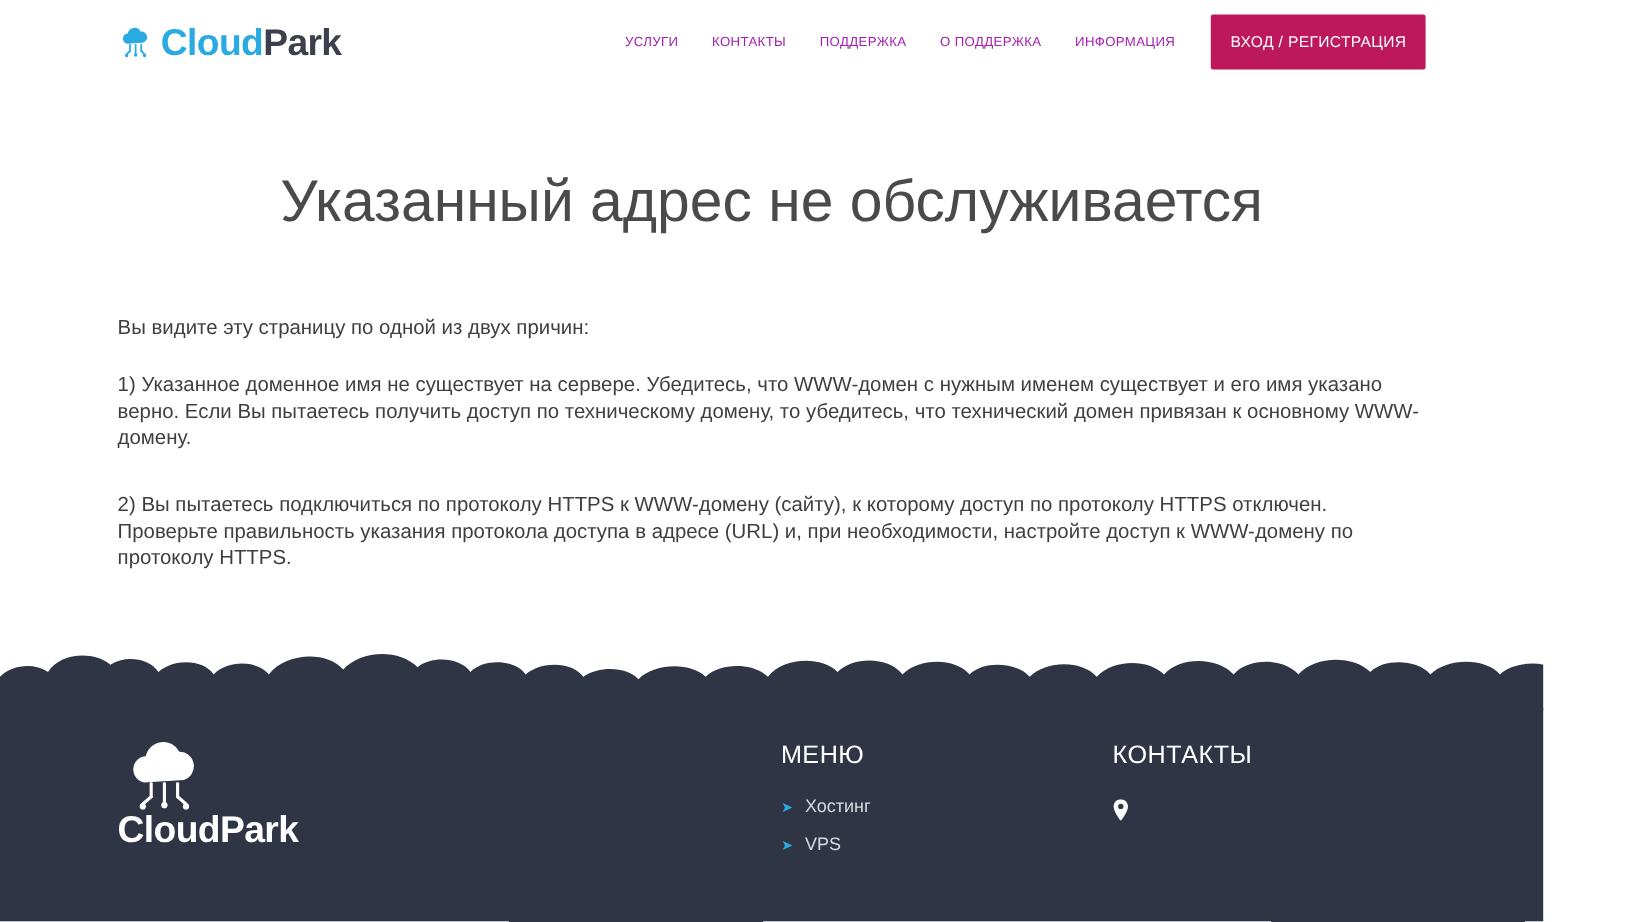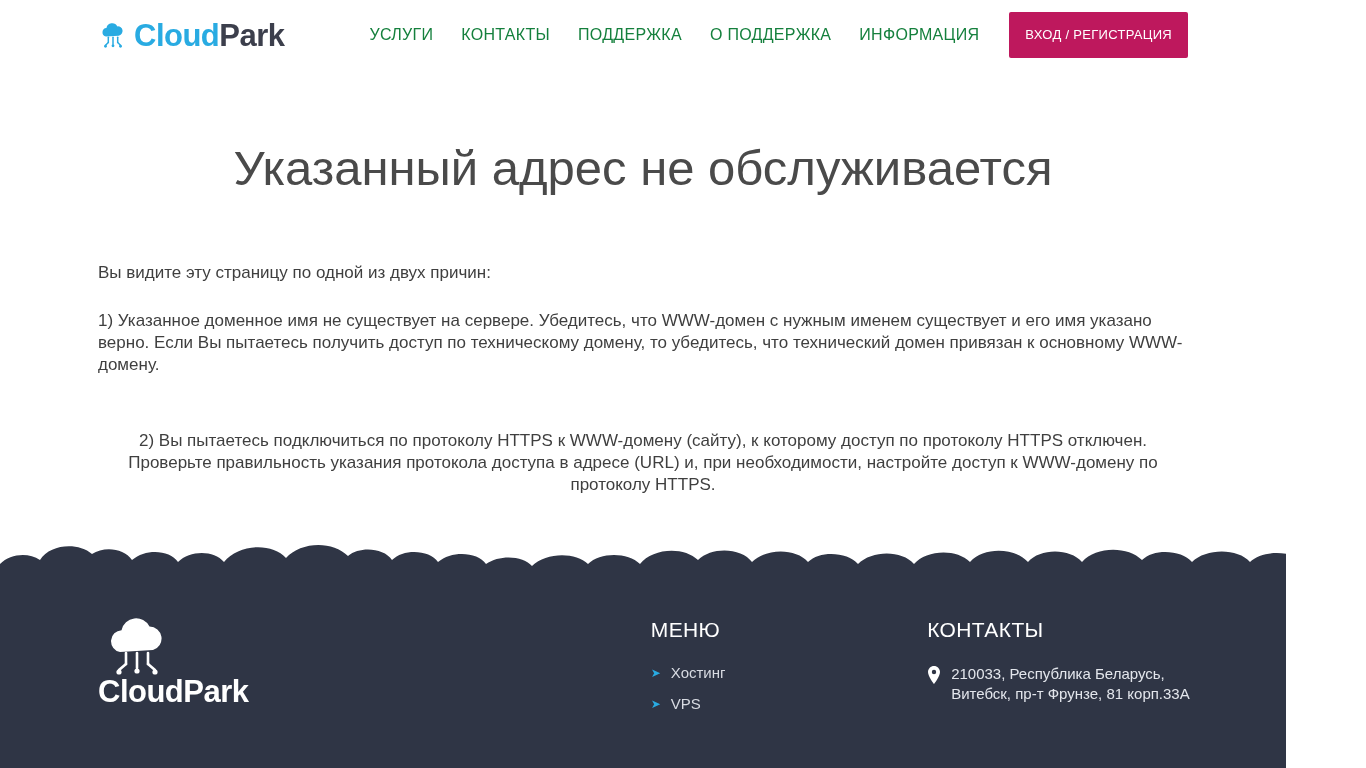--- a/index.html
+++ b/index.html
@@ -44,22 +44,22 @@
   }
   .brand-text .cloud { color: #29abe2; }
   .brand-text .park { color: #3c3f4c; }
 
   .nav {
     display: flex;
     align-items: center;
     gap: 0;
   }
   .nav-item {
-    font-size: 16px;
-    color: #15803d;
+    font-size: 11px;
+    color: #a21caf;
     letter-spacing: 0.3px;
     padding: 10px 14px;
     text-decoration: none;
     white-space: nowrap;
     cursor: pointer;
   }
   .login-btn {
     margin-left: 16px;
     background: #be185d;
     color: #ffffff;
@@ -89,21 +89,21 @@
     line-height: 1.1;
   }
   .para {
     font-size: 17px;
     color: #3f3f3f;
     line-height: 1.3;
     margin: 0;
   }
   .p1 { margin-top: 66px; }
   .p2 { margin-top: 26px; }
-  .p3 { margin-top: 54px; text-align: center; }
+  .p3 { margin-top: 34px; }
 
   
   .footer {
     position: absolute;
     left: 0;
     bottom: 0;
     width: 1366px;
     height: 178px;
     background: #2f3545;
   }
@@ -252,23 +252,19 @@
       </div>
 
       <div class="footer-col-contacts">
         <h3 class="footer-heading">КОНТАКТЫ</h3>
         <div class="contact-row">
           <span class="pin">
             <svg width="14" height="18" viewBox="0 0 14 18" xmlns="http://www.w3.org/2000/svg">
               <path d="M7 0C3.7 0 1 2.7 1 6c0 4.5 6 12 6 12s6-7.5 6-12c0-3.3-2.7-6-6-6zm0 8.2A2.2 2.2 0 1 1 7 3.8a2.2 2.2 0 0 1 0 4.4z" fill="#ffffff"></path>
             </svg>
           </span>
-          <span>
-            <span>210033, Республика Беларусь,</span><br>
-            <span>Витебск, пр-т Фрунзе, 81 корп.33А</span>
-          </span>
         </div>
       </div>
 
     </div>
   </div>
 
 </div>
 
 </body></html>

